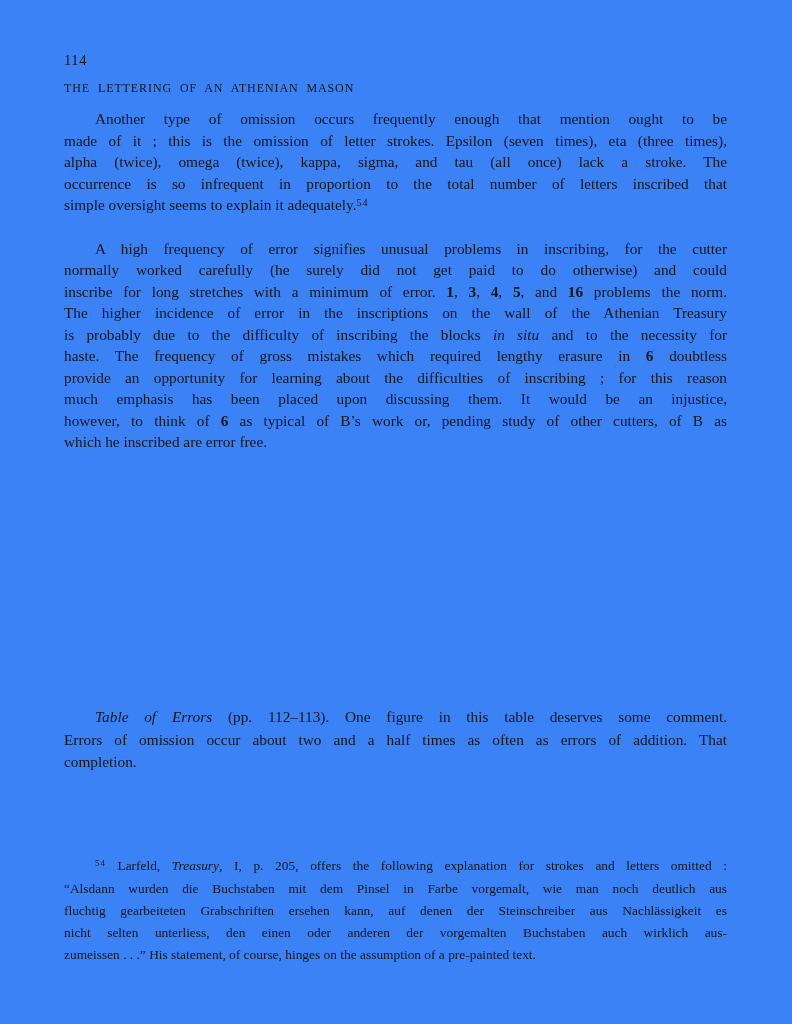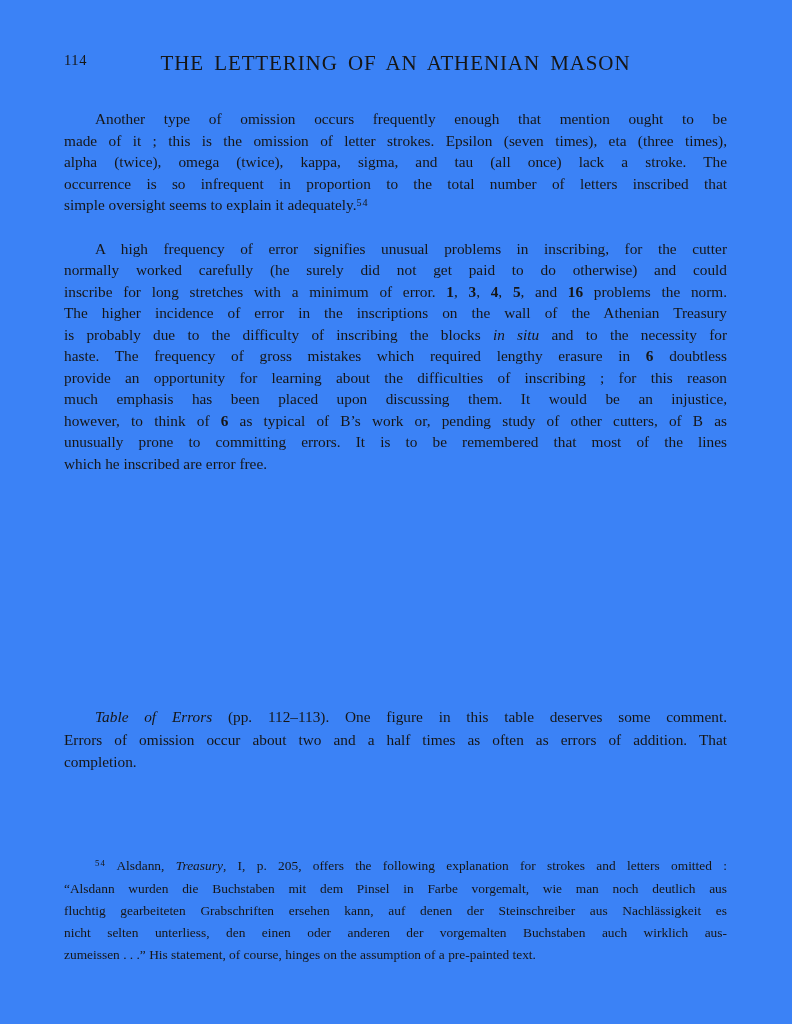--- a/index.html
+++ b/index.html
@@ -20,25 +20,25 @@
     height: 22px;
   }
   .page-num {
     position: absolute;
     left: 0;
     top: 2px;
     font-size: 14.5px;
     letter-spacing: 0.6px;
   }
   .running-title {
-    text-align: center;
-    font-size: 21px;
+    font-size: 12px;
     letter-spacing: 0.9px;
     word-spacing: 4px;
     padding-top: 1px;
+    margin-top: 30px;
   }
   .textcol { position: absolute; left: 64px; width: 663px; }
   .block-1 { top: 88px; }
   .block-2 { top: 686px; }
   .block-foot { top: 855px; }
 
   .para { font-size: 15.3px; line-height: 21.5px; margin-top: 20px; }
   .para-3 { line-height: 22.6px; }
   .para .line:first-child { text-indent: 31px; }
 
@@ -78,36 +78,35 @@
     <div class="para">
         <div class="line"><span>A high frequency of error signifies unusual problems in inscribing, for the cutter</span></div>
         <div class="line"><span>normally worked carefully (he surely did not get paid to do otherwise) and could</span></div>
         <div class="line"><span>inscribe for long stretches with a minimum of error. </span><span class="b">1</span><span>, </span><span class="b">3</span><span>, </span><span class="b">4</span><span>, </span><span class="b">5</span><span>, and </span><span class="b">16</span><span> problems the norm.</span></div>
         <div class="line"><span>The higher incidence of error in the inscriptions on the wall of the Athenian Treasury</span></div>
         <div class="line"><span>is probably due to the difficulty of inscribing the blocks </span><span class="i">in situ</span><span> and to the necessity for</span></div>
         <div class="line"><span>haste. The frequency of gross mistakes which required lengthy erasure in </span><span class="b">6</span><span> doubtless</span></div>
         <div class="line"><span>provide an opportunity for learning about the difficulties of inscribing ; for this reason</span></div>
         <div class="line"><span>much emphasis has been placed upon discussing them. It would be an injustice,</span></div>
         <div class="line"><span>however, to think of </span><span class="b">6</span><span> as typical of B’s work or, pending study of other cutters, of B as</span></div>
-        <div class="line"><span>unusually prone to committing errors. It is to be remembered that most of the lines</span></div>
         <div class="line last"><span>which he inscribed are error free.</span></div>
       </div>
   </div>
 
   <div class="textcol block-2">
     <div class="para para-3">
         <div class="line"><span class="i">Table of Errors</span><span> (pp. 112–113). One figure in this table deserves some comment.</span></div>
         <div class="line"><span>Errors of omission occur about two and a half times as often as errors of addition. That</span></div>
         <div class="line last"><span>completion.</span></div>
       </div>
   </div>
 
   <div class="textcol block-foot">
     <div class="footnote">
-        <div class="line"><span class="sup">54</span><span> Alsdann, </span><span class="i">Treasury</span><span>, I, p. 205, offers the following explanation for strokes and letters omitted :</span></div>
+        <div class="line"><span class="sup">54</span><span> Larfeld, </span><span class="i">Treasury</span><span>, I, p. 205, offers the following explanation for strokes and letters omitted :</span></div>
         <div class="line"><span>“Alsdann wurden die Buchstaben mit dem Pinsel in Farbe vorgemalt, wie man noch deutlich aus</span></div>
         <div class="line"><span>fluchtig gearbeiteten Grabschriften ersehen kann, auf denen der Steinschreiber aus Nachlässigkeit es</span></div>
         <div class="line"><span>nicht selten unterliess, den einen oder anderen der vorgemalten Buchstaben auch wirklich aus-</span></div>
         <div class="line last"><span>zumeissen . . .” His statement, of course, hinges on the assumption of a pre-painted text.</span></div>
       </div>
   </div>
 
 </div>
 
 </body></html>

